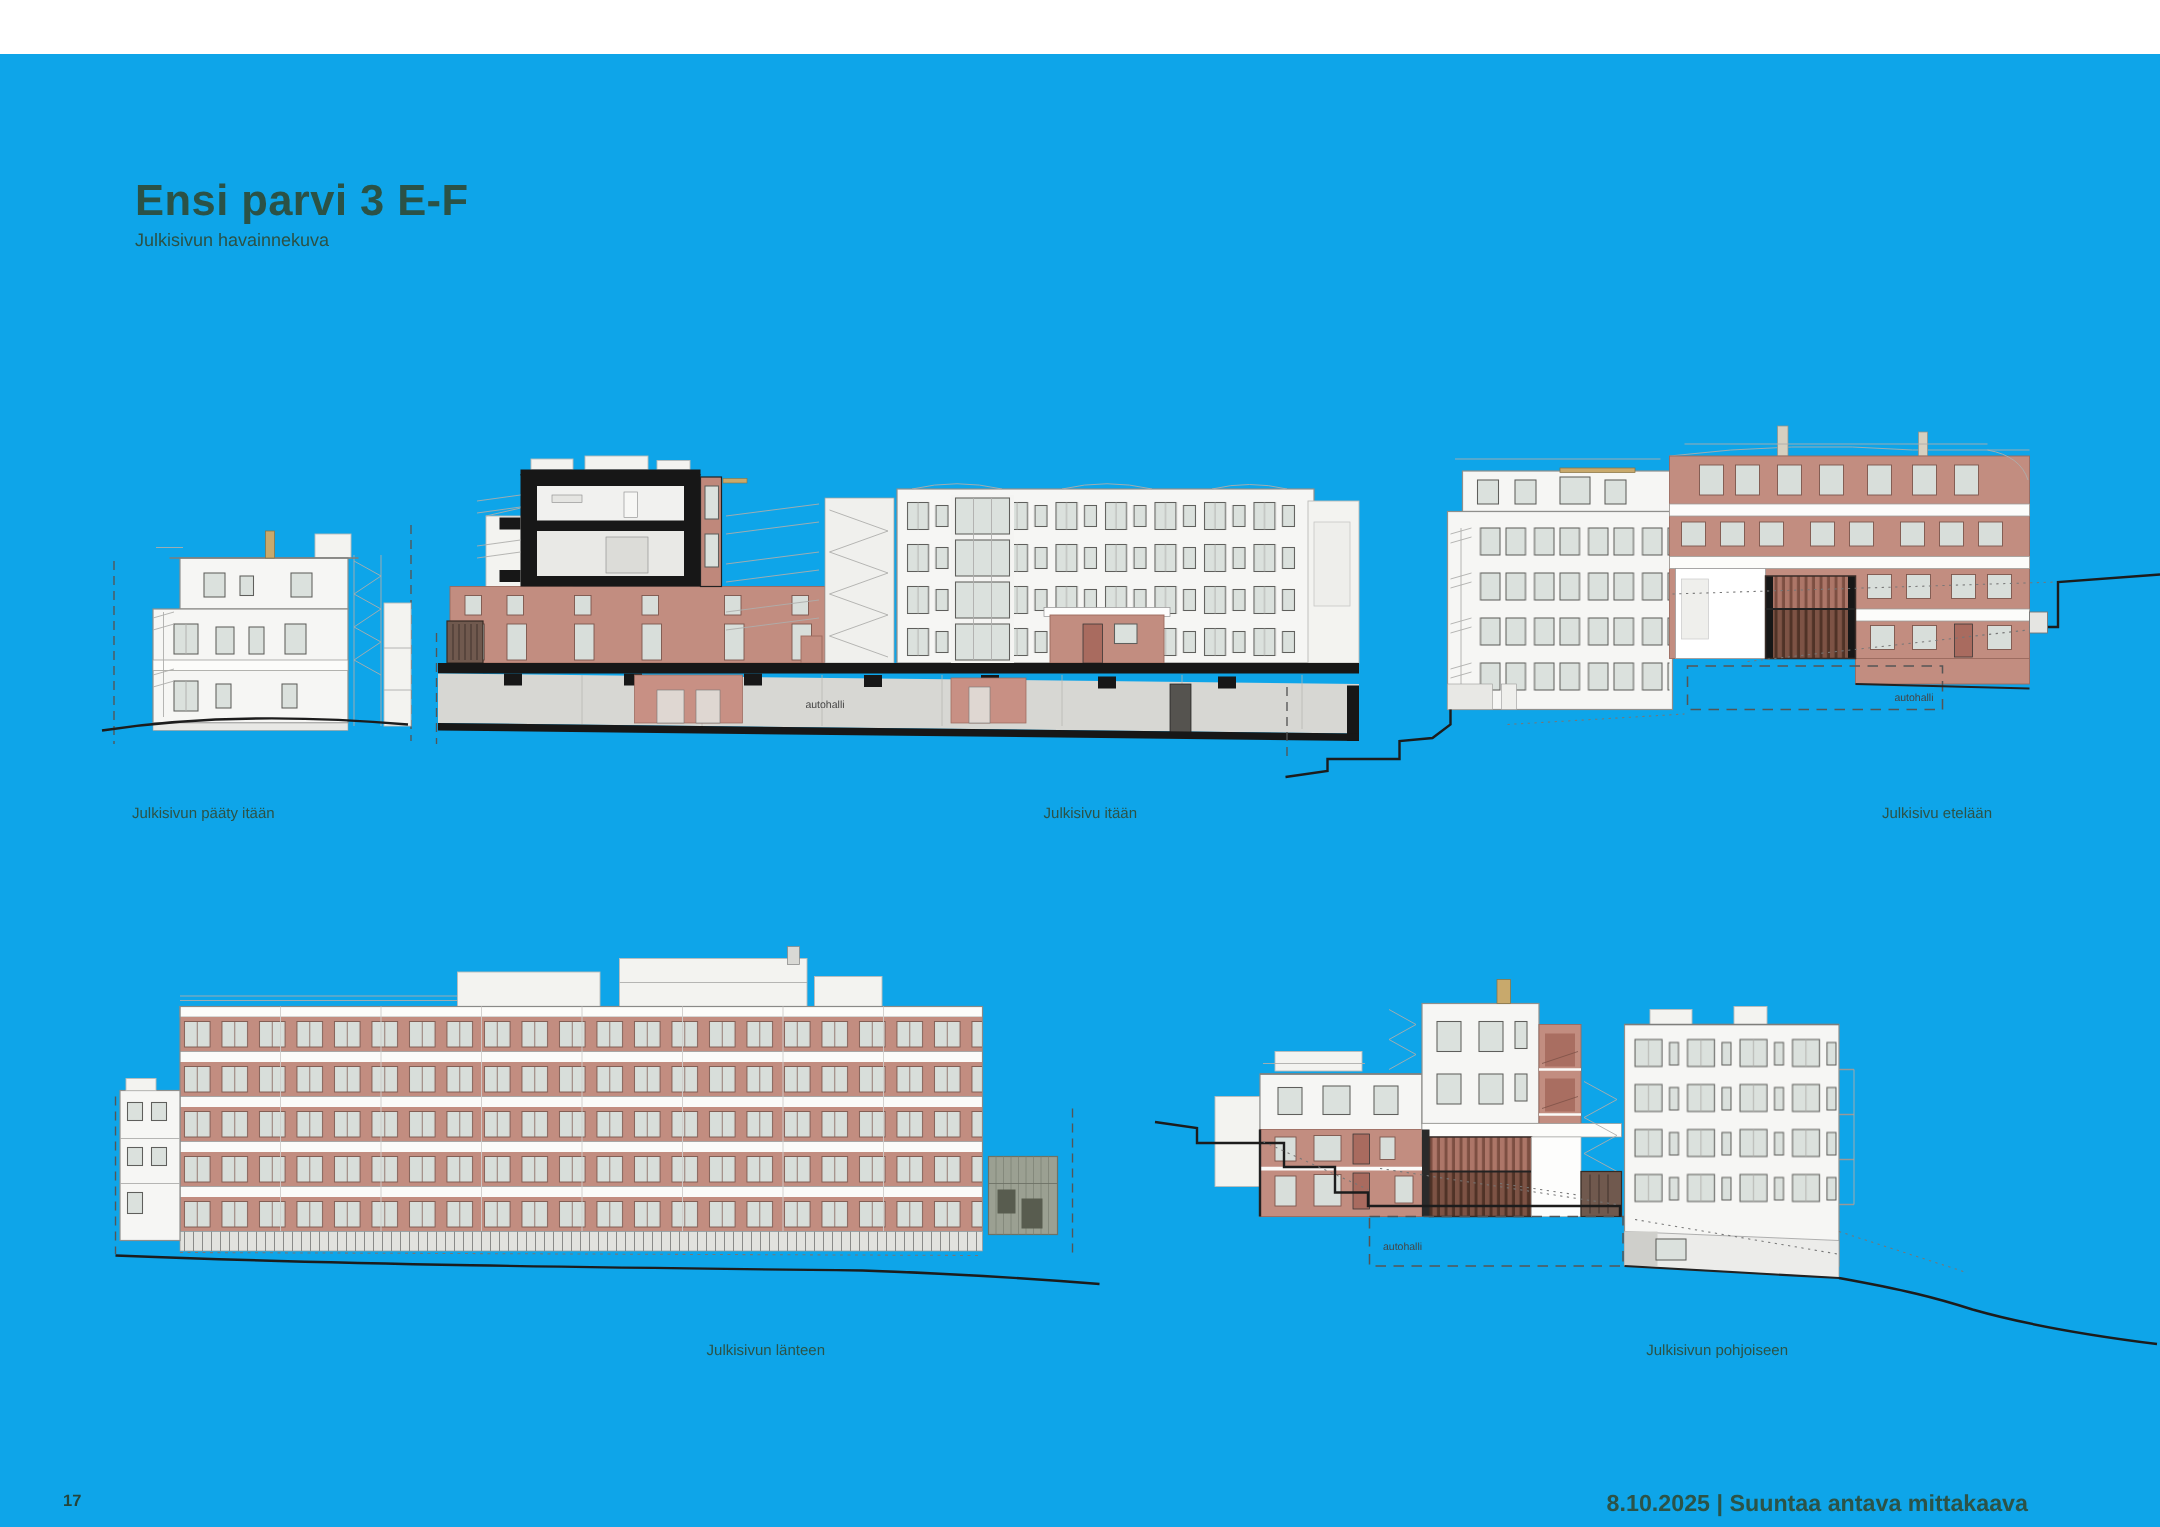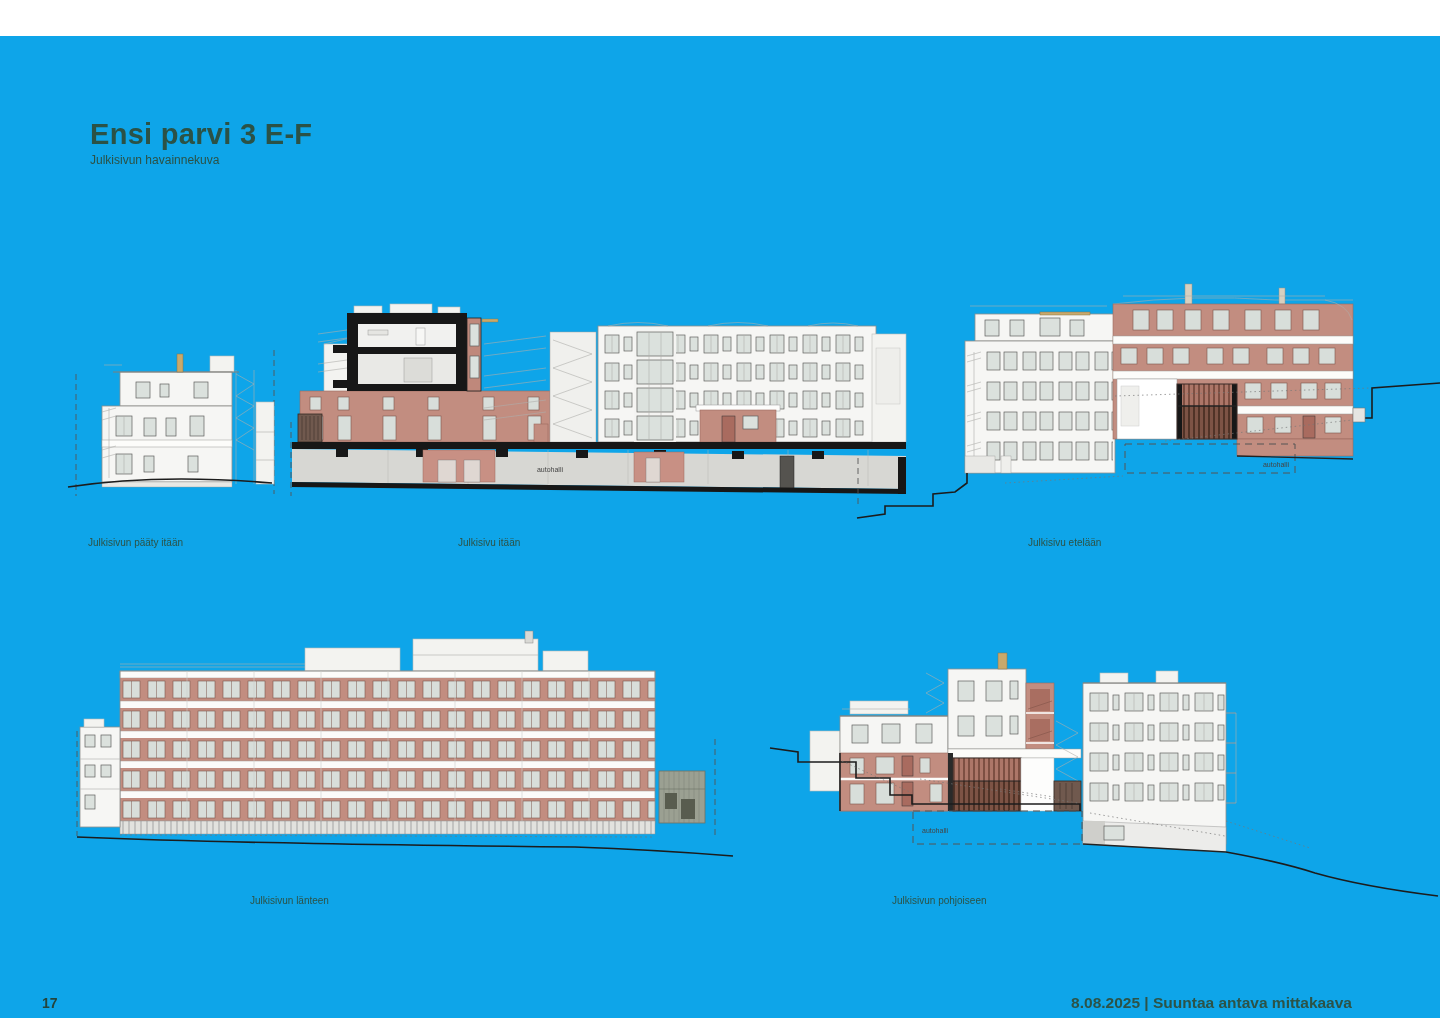--- a/index.html
+++ b/index.html
@@ -2,22 +2,22 @@
 <html><head>
 <meta charset="utf-8">
 <style>
   html,body{margin:0;padding:0;background:#fff;}
   .page{position:relative;width:1440px;height:1018px;background:#0ea5e9;
         font-family:"Liberation Sans",sans-serif;overflow:hidden;margin-top:36px;}
   .hdr-title{position:absolute;left:90px;top:82px;font-size:29px;font-weight:700;
              color:#2b5246;letter-spacing:.3px;}
   .hdr-sub{position:absolute;left:90px;top:117px;font-size:12px;font-weight:500;color:#2b5246;}
   .cap{position:absolute;font-size:10px;font-weight:500;color:#2c5347;white-space:nowrap;}
-  .cap.ctr{width:300px;text-align:left;}
-  .pagenum{position:absolute;left:42px;top:959px;font-size:14px;font-weight:700;color:#24453c;}
+  .cap.ctr{width:300px;text-align:right;}
+  .pagenum{position:absolute;left:42px;top:959px;font-size:11px;font-weight:700;color:#24453c;}
   .footer{position:absolute;right:88px;top:958px;font-size:15.5px;font-weight:600;color:#2c5347;}
   svg{position:absolute;overflow:visible;}
   
   .wall{fill:#f6f6f4;stroke:#8f8f8c;stroke-width:.8;}
   .band{fill:#fcfcfa;stroke:#9a9a97;stroke-width:.5;}
   .win{fill:#dbe1dd;stroke:#5f5f5c;stroke-width:.7;}
   .redw{fill:#d8dedａ;}
   .redw{fill:#d8deda;stroke:#7c564c;stroke-width:.6;}
   .faint{fill:#f3f3f0;stroke:#bcbcb9;stroke-width:.6;}
   .thin{stroke:#aeaeab;stroke-width:.6;fill:none;}
@@ -397,15 +397,15 @@
     </g>
   </svg>
 
   <div class="cap" style="left:88px;top:501px">Julkisivun pääty itään</div>
   <div class="cap ctr" style="left:458px;top:501px">Julkisivu itään</div>
   <div class="cap ctr" style="left:1028px;top:501px">Julkisivu etelään</div>
   <div class="cap ctr" style="left:250px;top:859px">Julkisivun länteen</div>
   <div class="cap ctr" style="left:892px;top:859px">Julkisivun pohjoiseen</div>
 
   <div class="pagenum">17</div>
-  <div class="footer">8.08.2025 | Suuntaa antava mittakaava</div>
+  <div class="footer">8.10.2025 | Suuntaa antava mittakaava</div>
 
 </div>
 
 </body></html>

